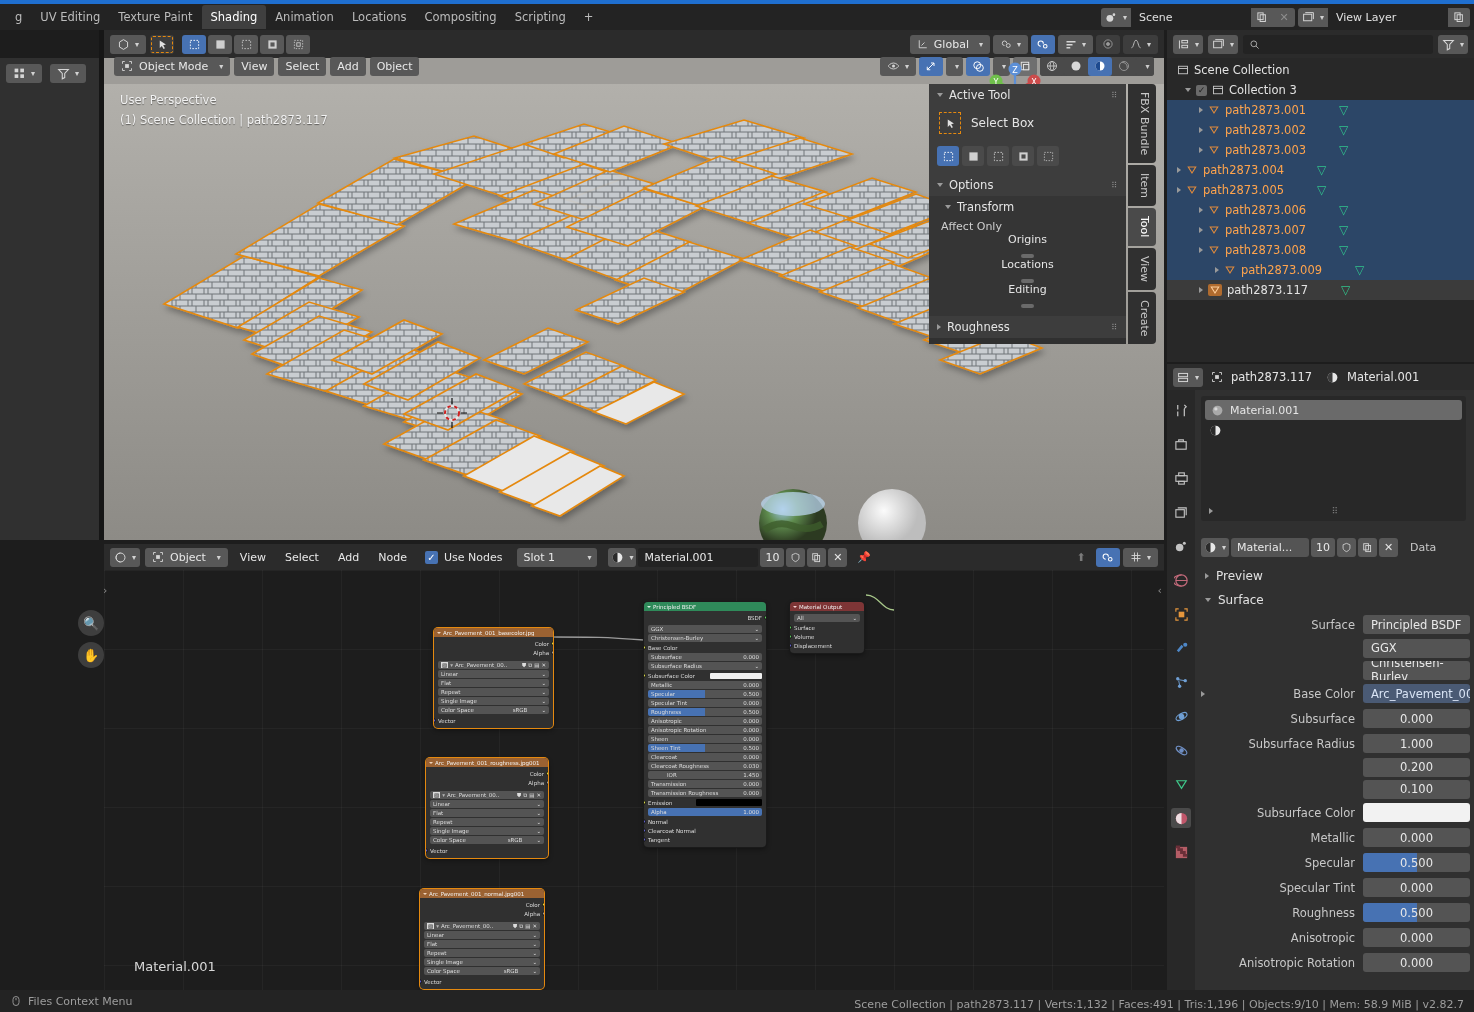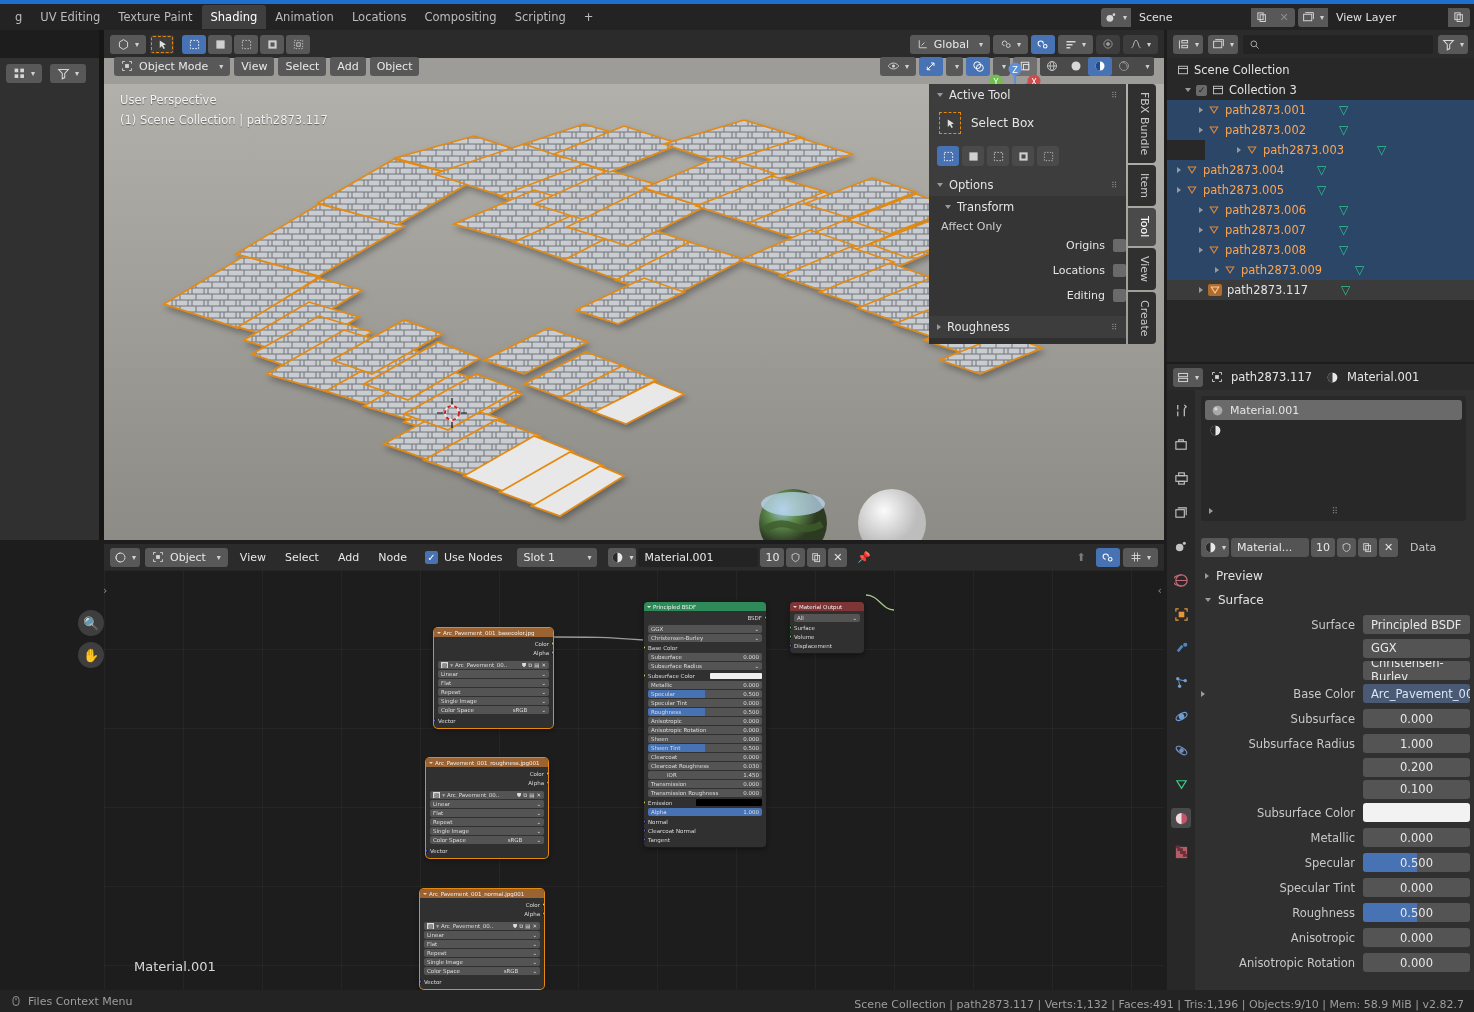--- a/index.html
+++ b/index.html
@@ -77,21 +77,21 @@
     width:26px; height:26px; border-radius:50%; background:rgba(90,90,90,.55);
     display:flex; align-items:center; justify-content:center; color:#e9e9e9; font-size:13px;
   }
 
   
   .npanel { position:absolute; right:38px; top:54px; width:197px; background:#303030; padding-bottom:6px; }
   .np-head { height:22px; background:#3d3d3d; display:flex; align-items:center; padding:0 8px; gap:6px; font-size:11.5px; }
   .np-sub { height:22px; display:flex; align-items:center; padding:0 8px; gap:6px; font-size:11.5px; }
   .np-dots { margin-left:auto; color:#8a8a8a; letter-spacing:1px; font-size:8px; }
   .np-body { background:#353535; padding:6px 8px; }
-  .np-row { display:flex; align-items:center; justify-content:flex-end; gap:8px; height:25px; }
+  .np-row { display:flex; align-items:center; justify-content:flex-end; gap:8px; height:25px;flex-direction:column; }
   .cbox { width:13px; height:13px; border-radius:2px; background:#6a6a6a; }
   .toolgrid { display:flex; gap:3px; padding:6px 8px 8px; }
   .tg { width:22px; height:20px; border-radius:3px; background:#4a4a4a; display:flex; align-items:center; justify-content:center;}
   .tg.sel { background:#4772b3; }
   .tabstrip { position:absolute; right:8px; top:54px; width:28px; display:flex; flex-direction:column; gap:2px; }
   .vtab {
     writing-mode: vertical-rl; text-orientation: mixed;
     background:#303030; color:#c9c9c9; padding:8px 5px; border-radius:0 4px 4px 0;
     font-size:11px;
   }
@@ -701,21 +701,21 @@
       <div class="olrow sel" style="padding-left:32px;">
         <span class="tri"></span>
         <span class="ic">
             <svg width="12" height="12" viewBox="0 0 16 16" fill="none" stroke="#e08a3c" stroke-width="1.4">
               <path d="M3 4h10L8 12z"></path>
             </svg>
           </span>
         <span class="olname objsel">path2873.002</span>
         <span class="meshdata">▽</span>
       </div>
-      <div class="olrow sel" style="padding-left:32px;margin-left:38px;">
+      <div class="olrow sel" style="padding-left:32px;">
         <span class="tri"></span>
         <span class="ic">
             <svg width="12" height="12" viewBox="0 0 16 16" fill="none" stroke="#e08a3c" stroke-width="1.4">
               <path d="M3 4h10L8 12z"></path>
             </svg>
           </span>
         <span class="olname objsel">path2873.003</span>
         <span class="meshdata">▽</span>
       </div>
       <div class="olrow sel" style="">

